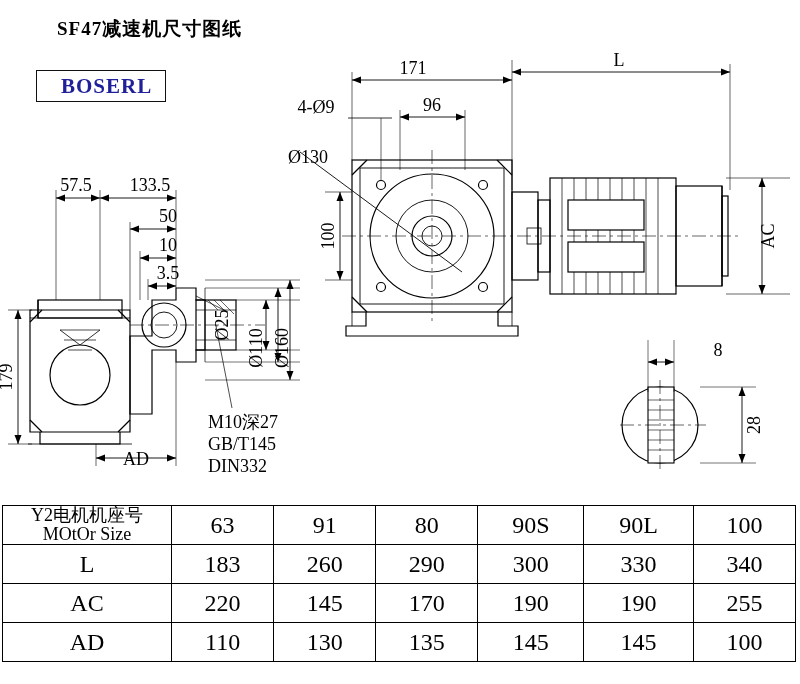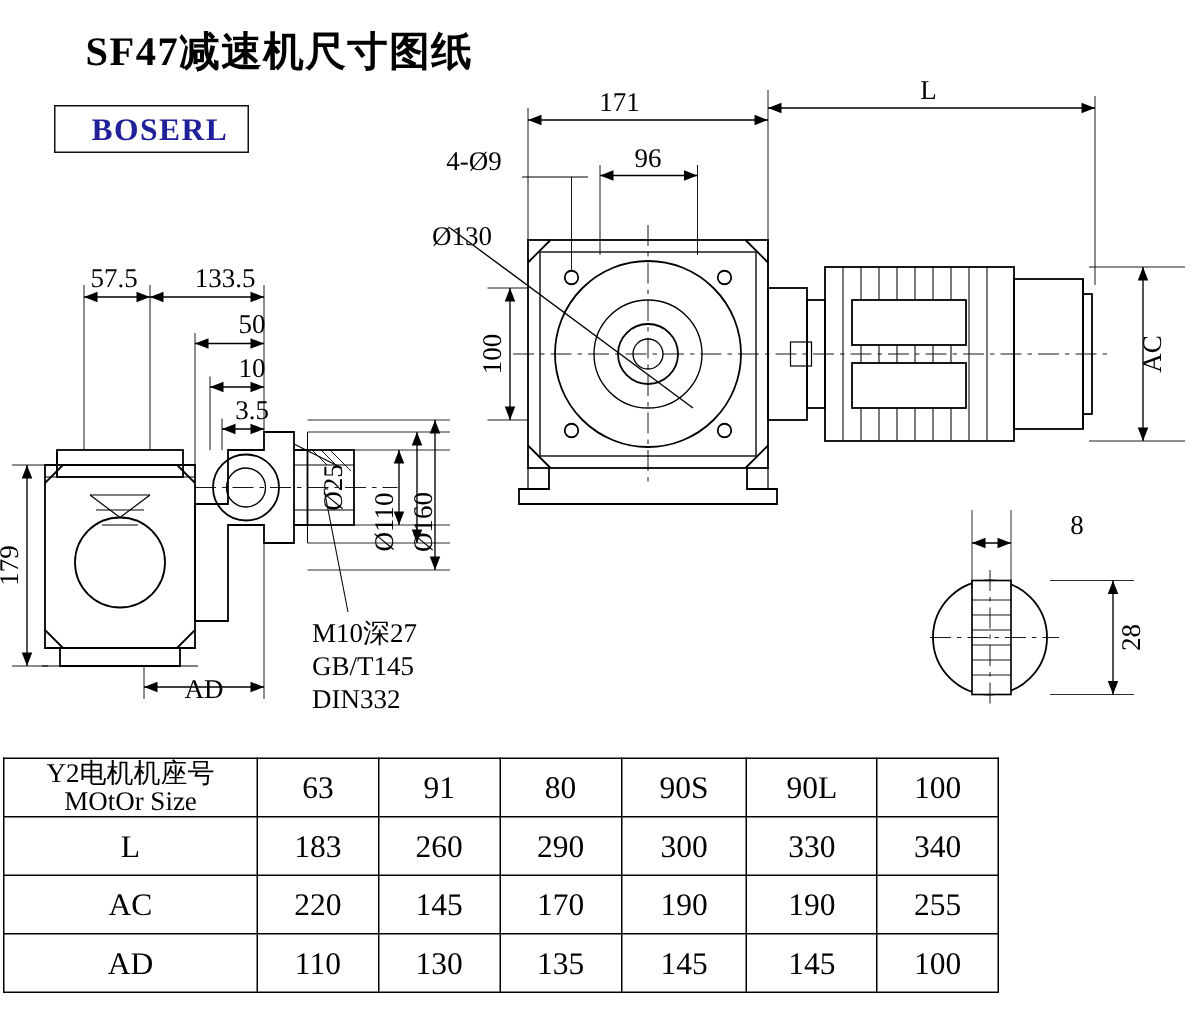--- a/index.html
+++ b/index.html
@@ -1,23 +1,23 @@
 <!DOCTYPE html>
 <html><head>
 <meta charset="utf-8">
 <style>
   html,body{margin:0;padding:0;background:#ffffff;}
   body{width:800px;height:684px;position:relative;font-family:"Liberation Serif",serif;color:#000;overflow:hidden;}
   #stage{position:absolute;left:0;top:0;width:800px;height:684px;}
-  .title{position:absolute;left:57px;top:16px;font-size:27px;font-weight:bold;letter-spacing:1px;font-family:"Liberation Serif",serif;}
+  .title{position:absolute;left:57px;top:16px;font-size:19px;font-weight:bold;letter-spacing:1px;font-family:"Liberation Serif",serif;}
   .logo-box{position:absolute;left:36px;top:70px;width:128px;height:30px;border:1.5px solid #111;background:#fff;}
   .logo-text{position:absolute;left:61px;top:74px;font-size:21px;font-weight:bold;color:#20209a;font-family:"Liberation Serif",serif;letter-spacing:1px;}
   svg{position:absolute;left:0;top:0;}
-  .tbl{position:absolute;left:2px;top:505px;width:664px;border-collapse:collapse;}
-  .tbl td{border:1.5px solid #000;text-align:center;font-size:21px;font-family:"Liberation Serif",serif;height:38px;padding:0;}
+  .tbl{position:absolute;left:2px;top:505px;width:794px;border-collapse:collapse;}
+  .tbl td{border:1.5px solid #000;text-align:center;font-size:24px;font-family:"Liberation Serif",serif;height:38px;padding:0;}
   .tbl td.first{width:168px;}
   .tbl .two-line{line-height:1.05;font-size:18px;}
   .tbl .two-line .l1{display:block;}
   .tbl .two-line .l2{display:block;}
 </style>
 </head>
 <body>
 
 <div id="stage">
 

